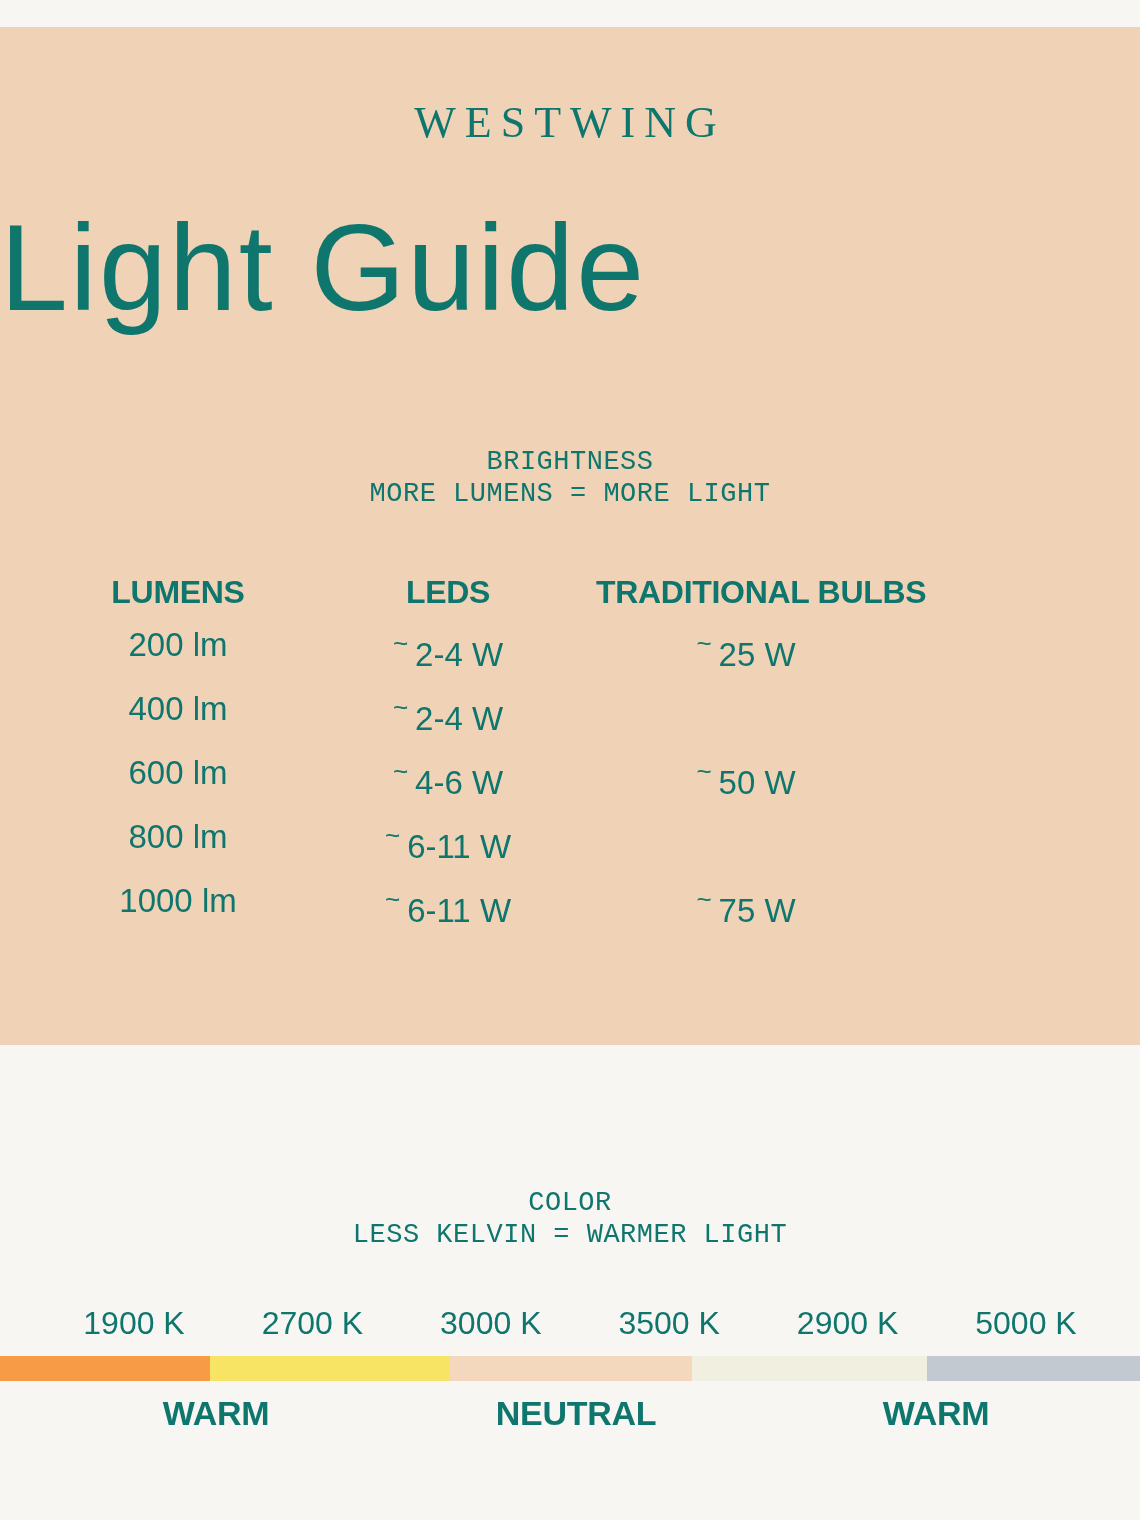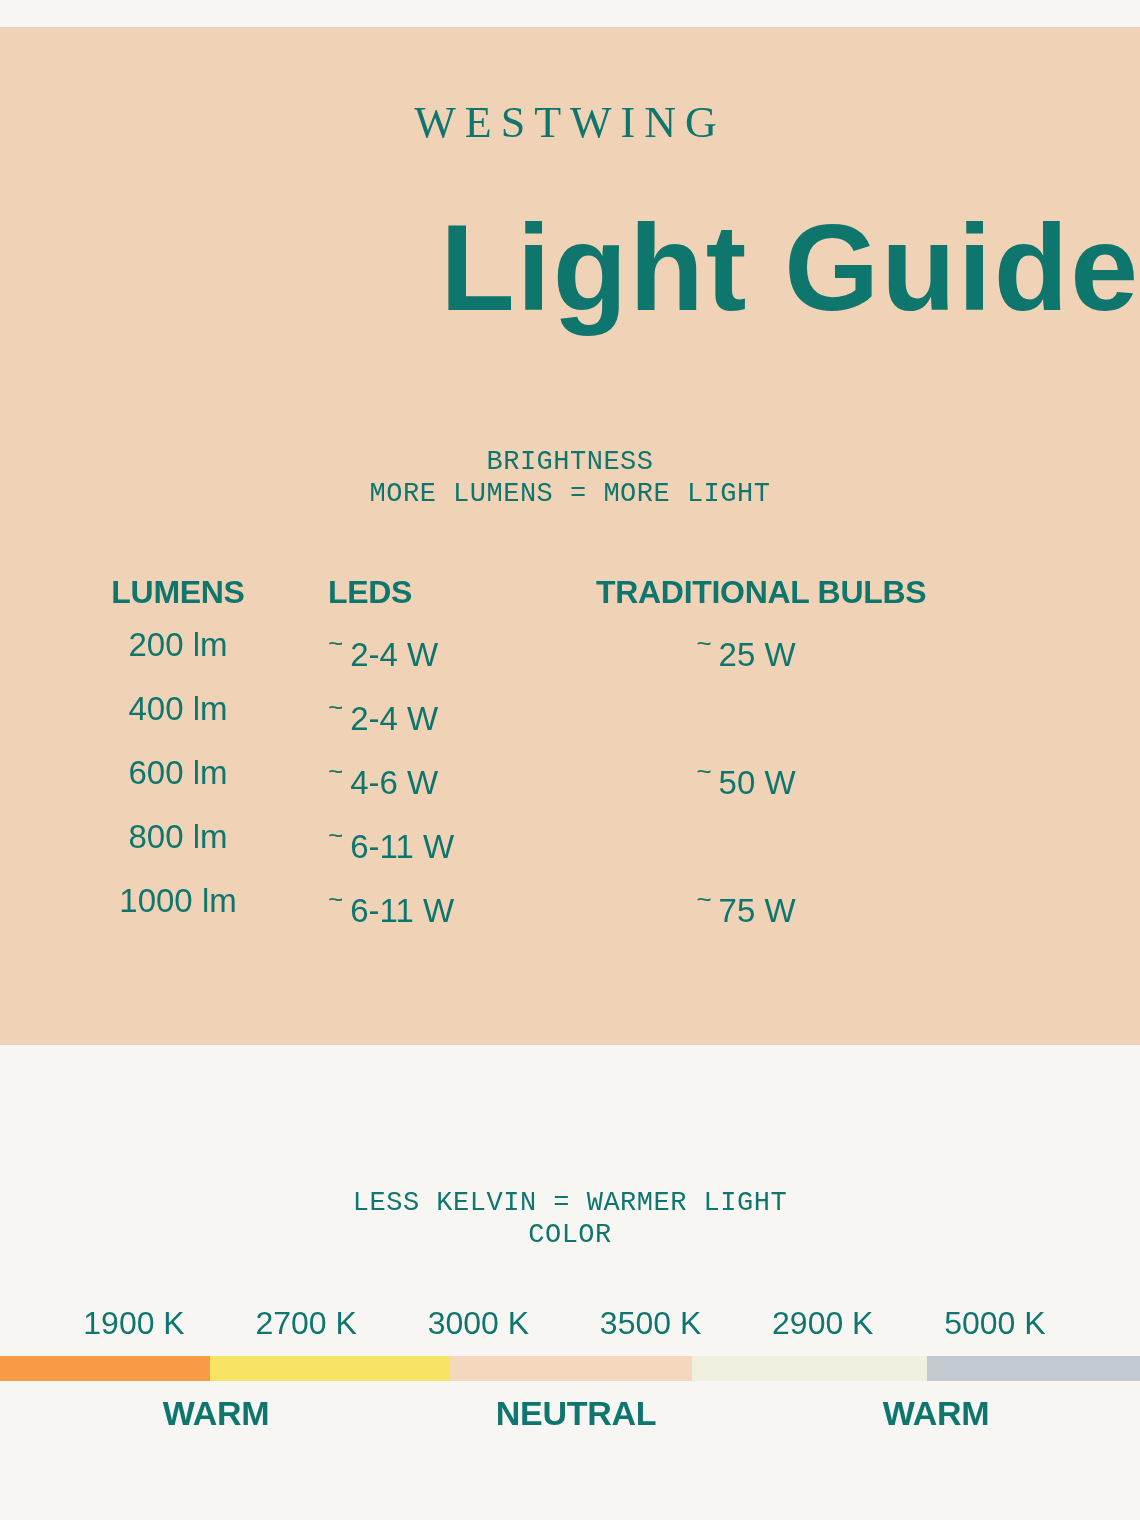--- a/index.html
+++ b/index.html
@@ -6,45 +6,45 @@
   body{width:1140px;height:1520px;overflow:hidden;background:#F8F6F2;}
   .page{position:relative;width:1140px;height:1520px;
         font-family:"Liberation Sans",sans-serif;color:#0f766e;margin-top:27px;}
 
   
   .section-top{position:absolute;top:0;left:0;width:1140px;height:1018px;
                background:#F0D3B7;}
   .brand{padding-top:74px;text-align:center;
          font-family:"Liberation Serif",serif;font-weight:500;
          font-size:44px;letter-spacing:9px;line-height:1;}
-  .title{margin-top:52px;text-align:right;
-         font-size:122px;font-weight:700;letter-spacing:2px;line-height:1.18;}
+  .title{margin-top:52px;text-align:left;
+         font-size:122px;font-weight:400;letter-spacing:2px;line-height:1.18;}
   .mono-head{font-family:"Liberation Mono",monospace;font-weight:500;
              font-size:27px;letter-spacing:0.5px;line-height:32px;
              text-align:center;}
   .section-top .mono-head{margin-top:105px;}
 
   .lumen-table{margin-top:62px;}
   .t-row{display:flex;padding-left:58px;line-height:54px;white-space:nowrap;}
   .t-head{line-height:40px;margin-bottom:6px;}
   .c1{width:240px;text-align:center;}
-  .c2{width:240px;margin-left:30px;text-align:left;}
+  .c2{width:240px;margin-left:30px;text-align:center;}
   .c3{width:300px;margin-left:28px;text-align:center;}
   .t-head .c1,.t-head .c2,.t-head .c3{font-weight:700;font-size:32px;letter-spacing:-0.3px;}
   .t-row .val{font-size:33px;}
   .tilde{display:inline-block;font-size:26px;vertical-align:super;
          position:relative;top:-2px;margin-right:7px;}
 
   
   .section-bottom{position:absolute;top:1018px;left:0;width:1140px;height:502px;
                   background:#F8F6F2;}
   .section-bottom .mono-head{margin-top:142px;}
 
   .kelvin-row{display:flex;justify-content:space-between;
-              margin-top:56px;padding:0 85px 0 74px;}
+              margin-top:56px;padding:0 54px 0 74px;}
   .kelvin-label{width:120px;text-align:center;font-size:32px;line-height:32px;
                 white-space:nowrap;}
 
   .temp-bar{display:flex;margin-top:17px;height:25px;width:1140px;}
   .seg{height:25px;}
   .seg-1{width:210px;} .seg-2{width:240px;} .seg-3{width:242px;}
   .seg-4{width:235px;} .seg-5{width:213px;}
 
   .temp-words{display:flex;justify-content:space-between;
               margin-top:13px;padding:0 104px 0 116px;}
@@ -93,22 +93,22 @@
       <div class="t-row">
         <div class="c1 val">1000 lm</div>
         <div class="c2 val"><span class="tilde">~</span><span>6-11 W</span></div>
         <div class="c3 val"><span class="tilde">~</span><span>75 W</span></div>
       </div>
     </div>
   </div>
 
   <div class="section-bottom">
     <div class="mono-head">
+      <div>COLOR</div>
       <div>LESS KELVIN = WARMER LIGHT</div>
-      <div>COLOR</div>
     </div>
 
     <div class="kelvin-row">
       <div class="kelvin-label">1900 K</div>
       <div class="kelvin-label">2700 K</div>
       <div class="kelvin-label">3000 K</div>
       <div class="kelvin-label">3500 K</div>
       <div class="kelvin-label">2900 K</div>
       <div class="kelvin-label">5000 K</div>
     </div>

